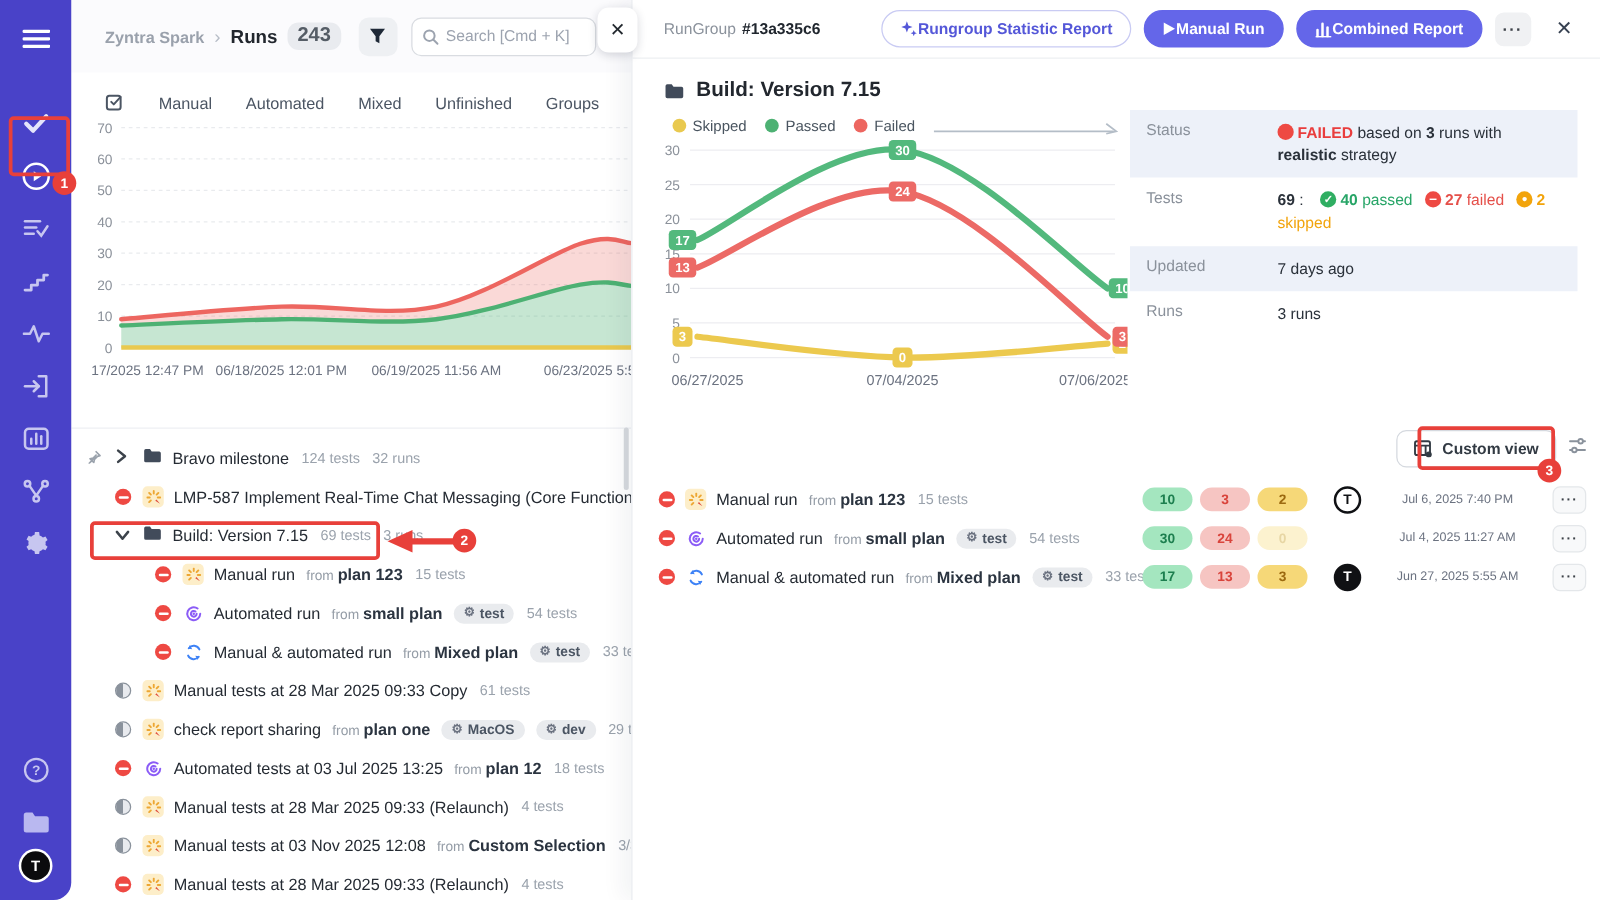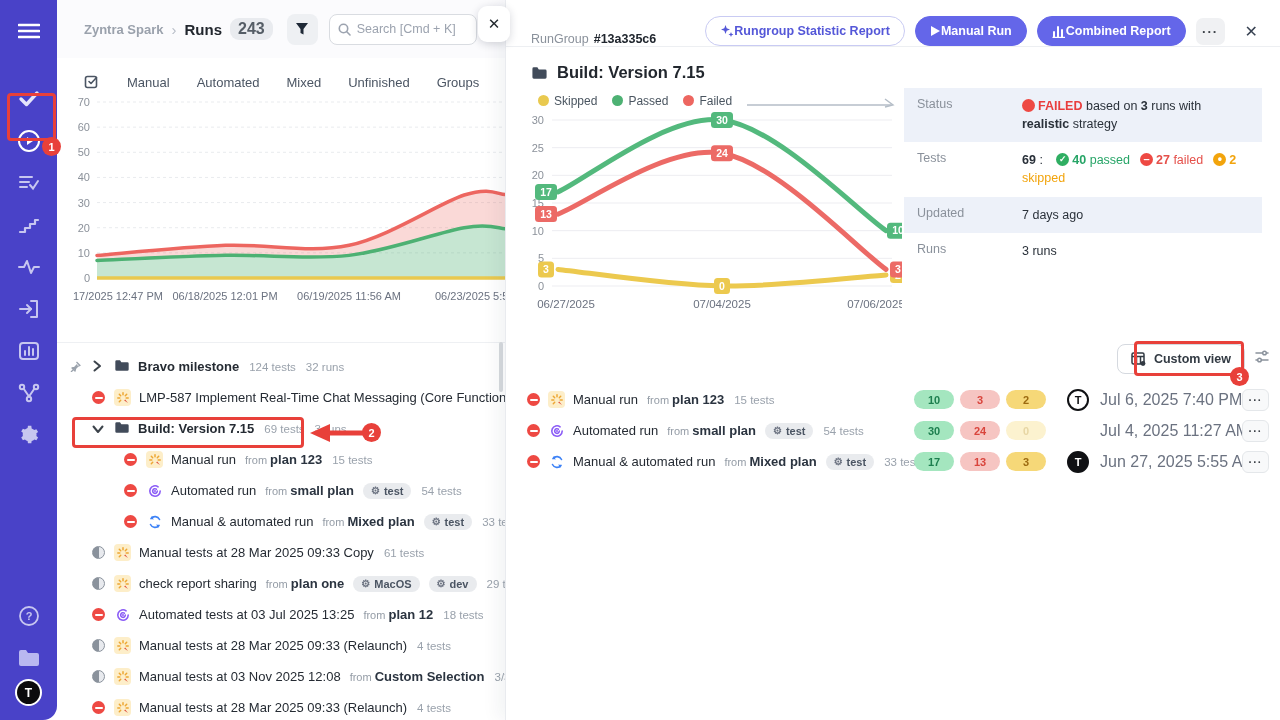--- a/index.html
+++ b/index.html
@@ -39,31 +39,31 @@
   .lrow{display:flex;align-items:center;height:31px;padding-left:13px;white-space:nowrap;cursor:pointer;}
   .lrow .icell{width:22px;display:flex;align-items:center;justify-content:flex-start;flex:none;}
   .indent1{padding-left:45px;}
   .st{width:13px;height:13px;border-radius:50%;position:relative;flex:none;}
   .st-failed{background:#ee4943;}
   .st-failed::after{content:"";position:absolute;left:2.5px;top:5.5px;width:8px;height:2px;background:#fff;border-radius:1px;}
   .st-unf{border:1.5px solid #8a929c;background:linear-gradient(90deg,#8a929c 50%,#e8eaee 50%);}
   .kind{width:17px;height:17px;border-radius:4px;display:flex;align-items:center;justify-content:center;flex:none;}
   .kind-manual{background:#fdeec9;}
   .ltitle{font-size:13px;color:#252b33;font-weight:500;margin-left:8px;}
-  .ltitle.fold{font-weight:700;}
+  .ltitle.fold{font-weight:400;}
   .lfrom{font-size:11px;color:#949ca6;margin-left:9px;}
   .lfrom b{color:#2b3440;font-size:13px;}
   .tagpill{display:inline-flex;align-items:center;gap:4px;background:#e9ebee;color:#4b5563;font-size:11px;font-weight:600;border-radius:9px;padding:2px 8px;margin-left:9px;}
   .tagpill .gear{font-size:10px;color:#6b7280;line-height:1;}
   .lmeta{font-size:11.5px;color:#9aa2ac;margin-left:10px;}
   .scroll-thumb{position:absolute;right:2px;top:342px;width:4px;height:50px;background:#d7dade;border-radius:2px;}
 
   
   .rp{position:absolute;left:505px;top:0;width:775px;height:720px;background:#fff;border-left:1px solid #e9ebef;box-shadow:-8px 0 16px rgba(25,35,60,.05);}
-  .rp-head{height:47px;display:flex;align-items:flex-end;padding:0 16px 0 25px;border-bottom:1px solid #edeff2;}
+  .rp-head{height:47px;display:flex;align-items:center;padding:0 16px 0 25px;border-bottom:1px solid #edeff2;}
   .rg-label{font-size:12.5px;color:#8a919b;}
   .rg-id{font-size:12.5px;font-weight:700;color:#20262e;margin-left:5px;}
   .rp-head-actions{margin-left:auto;display:flex;align-items:center;gap:10px;}
   .btn{height:30px;display:inline-flex;align-items:center;gap:0;border-radius:16px;padding:0 14px;font-size:12.5px;font-weight:600;cursor:pointer;white-space:nowrap;}
   .btn-outline{background:#fff;border:1px solid #c9cbf3;color:#5457d8;}
   .btn-primary{background:#6466e9;border:1px solid #6466e9;color:#fff;}
   .btn-more{width:29px;height:27px;border-radius:7px;background:#f0f1f3;color:#3c4148;display:flex;align-items:center;justify-content:center;font-weight:700;font-size:13px;letter-spacing:1px;cursor:pointer;}
   .rp-close{margin-left:4px;font-size:16px;color:#374151;cursor:pointer;padding:4px 6px;}
   .rp-title{display:flex;align-items:center;gap:9px;margin:16px 0 0 25px;}
   .rp-title-text{font-size:16.5px;font-weight:700;color:#22272e;}
@@ -99,21 +99,21 @@
   .pills{display:flex;gap:6px;width:142px;flex:none;}
   .pill{width:40px;height:19px;border-radius:10px;font-size:11px;font-weight:700;display:flex;align-items:center;justify-content:center;}
   .pill-green{background:#a4e6bf;color:#1d7f4f;}
   .pill-red{background:#f6c5c2;color:#d9443c;}
   .pill-yellow{background:#f6d878;color:#9c6a10;}
   .pill-yellow-faded{background:#fcf2cf;color:#e7d6a4;}
   .avcol{width:44px;display:flex;justify-content:center;flex:none;}
   .avatar{width:22px;height:22px;border-radius:50%;display:flex;align-items:center;justify-content:center;font-size:11px;font-weight:700;}
   .avatar-light{background:#fff;border:2px solid #101114;color:#101114;}
   .avatar-dark{background:#101114;color:#fff;border:2px solid #101114;}
-  .rdate{width:132px;text-align:center;font-size:16px;color:#6b7280;flex:none;margin-right:10px;}
+  .rdate{width:132px;text-align:center;font-size:10px;color:#6b7280;flex:none;margin-right:10px;}
   .rmore{width:27px;height:22px;border:1px solid #e4e7ea;background:#f8f9fa;border-radius:6px;color:#3c4148;display:flex;align-items:center;justify-content:center;font-weight:700;font-size:11px;letter-spacing:1px;cursor:pointer;flex:none;}
 
   
   .float-close{position:absolute;left:478px;top:6px;width:32px;height:36px;background:#fff;border-radius:9px;box-shadow:0 2px 8px rgba(25,35,60,.18);display:flex;align-items:center;justify-content:center;font-size:15px;color:#23292f;cursor:pointer;z-index:8;}
 
   
   .ann-box{position:absolute;border:3px solid #e8403a;border-radius:4px;z-index:20;pointer-events:none;}
   .ann-badge{position:absolute;width:19px;height:19px;border-radius:50%;background:#e8403a;color:#fff;font-size:11px;font-weight:700;display:flex;align-items:center;justify-content:center;z-index:21;}
   .ann-arrow{position:absolute;z-index:21;}
 

